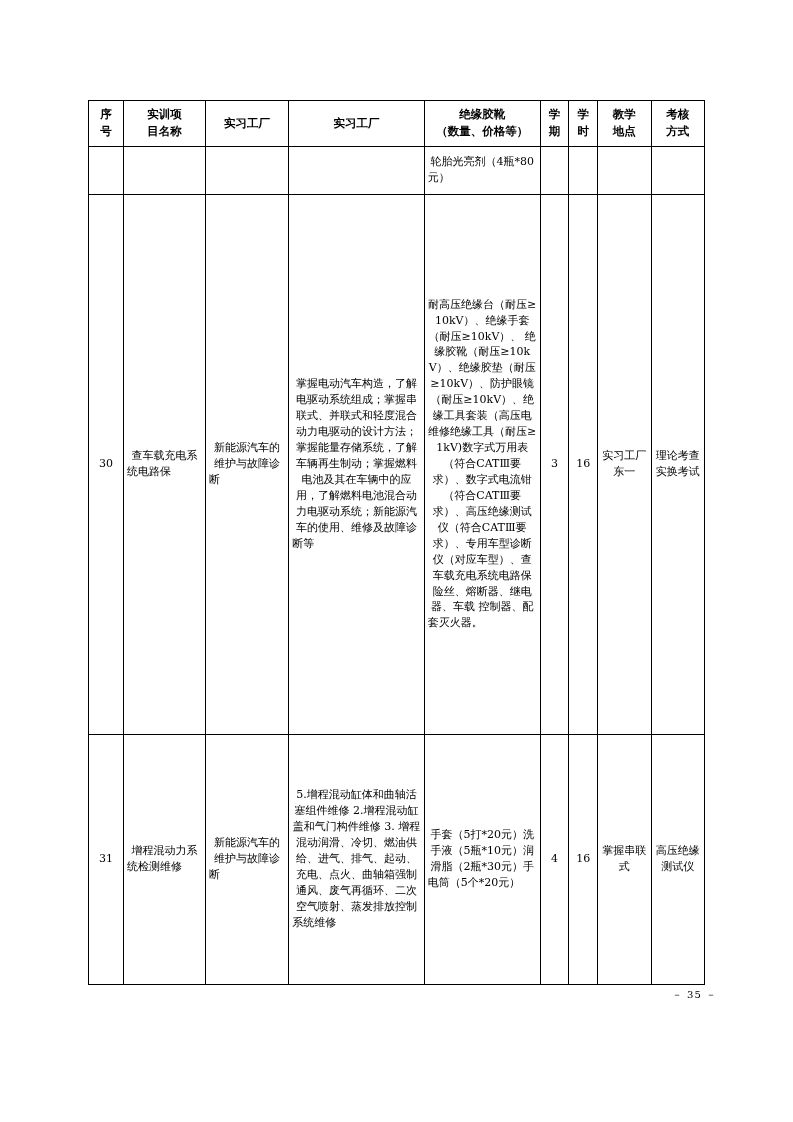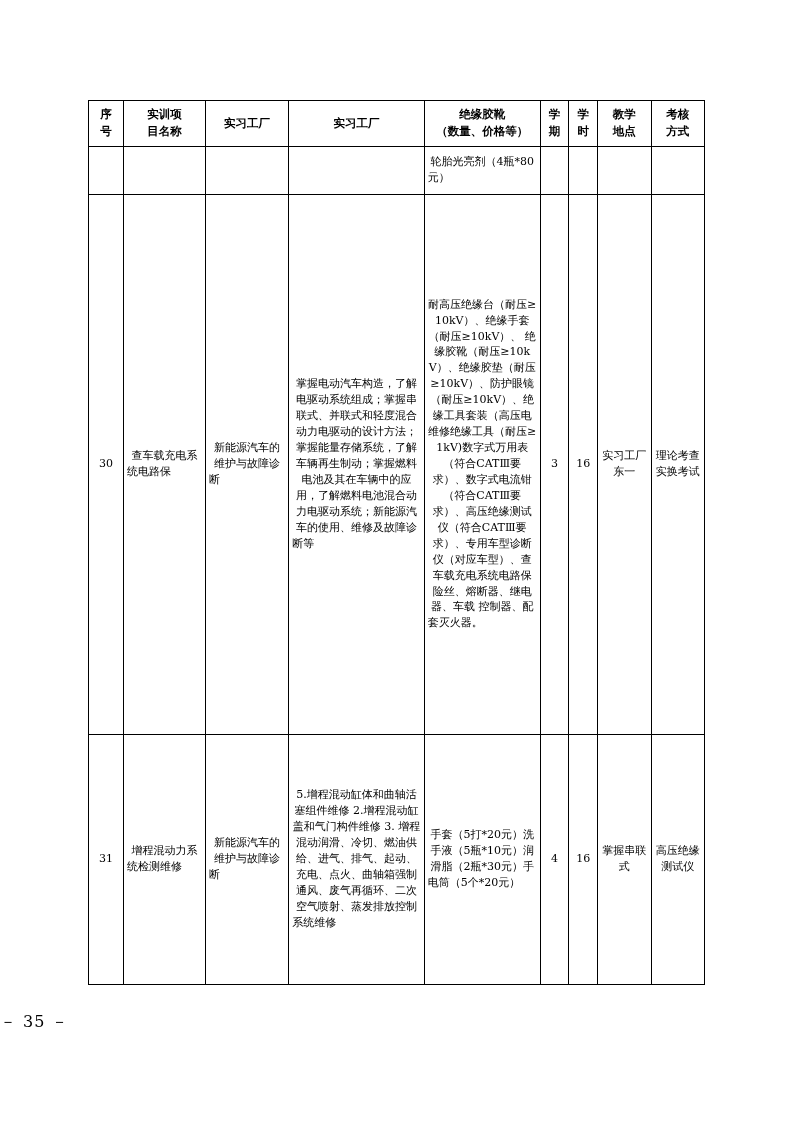--- a/index.html
+++ b/index.html
@@ -76,24 +76,25 @@
   }
   .cell-top {
     vertical-align: top;
   }
   .narrow {
     word-break: break-all;
   }
   .pagenum {
     position: absolute;
     left: 0;
-    top: 1012px;
+    top: 988px;
     width: 717px;
+    text-align: right;
     font-family: "DejaVu Serif", "Liberation Serif", serif;
-    font-size: 16px;
+    font-size: 10px;
     letter-spacing: 1px;
   }
 </style>
 </head>
 <body>
 
 <div class="page">
 
 
   <table class="doc-table">

